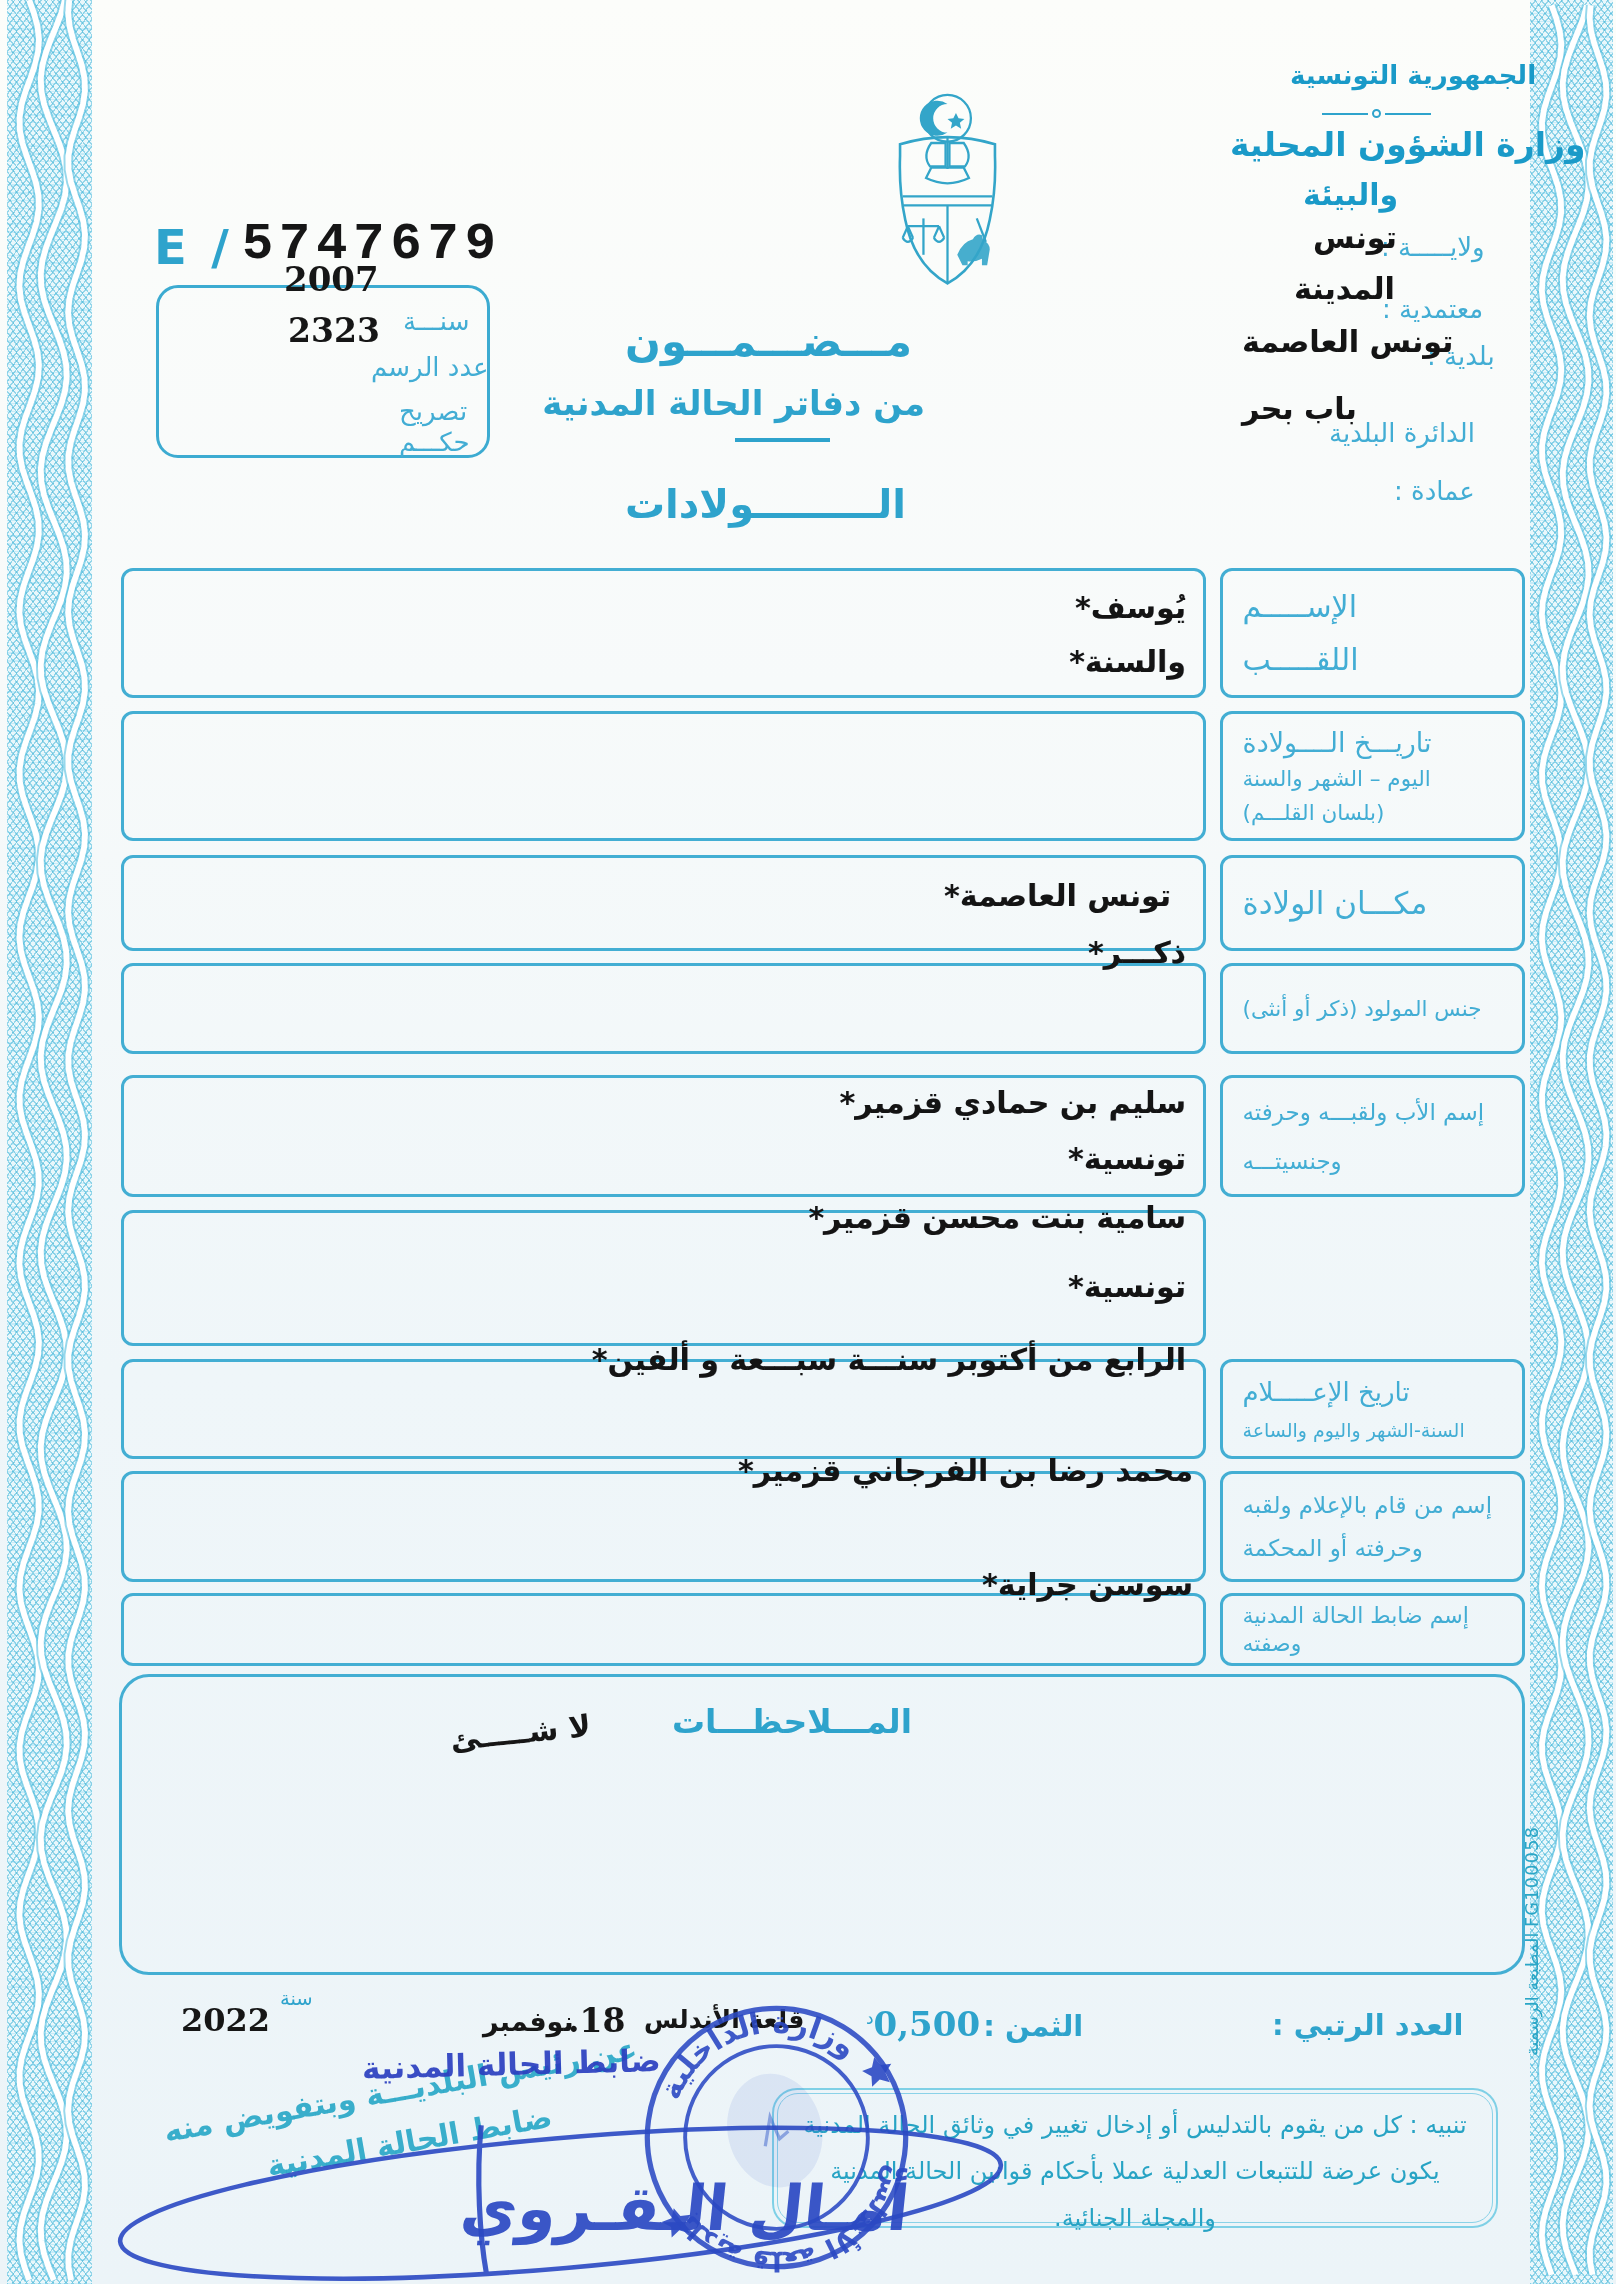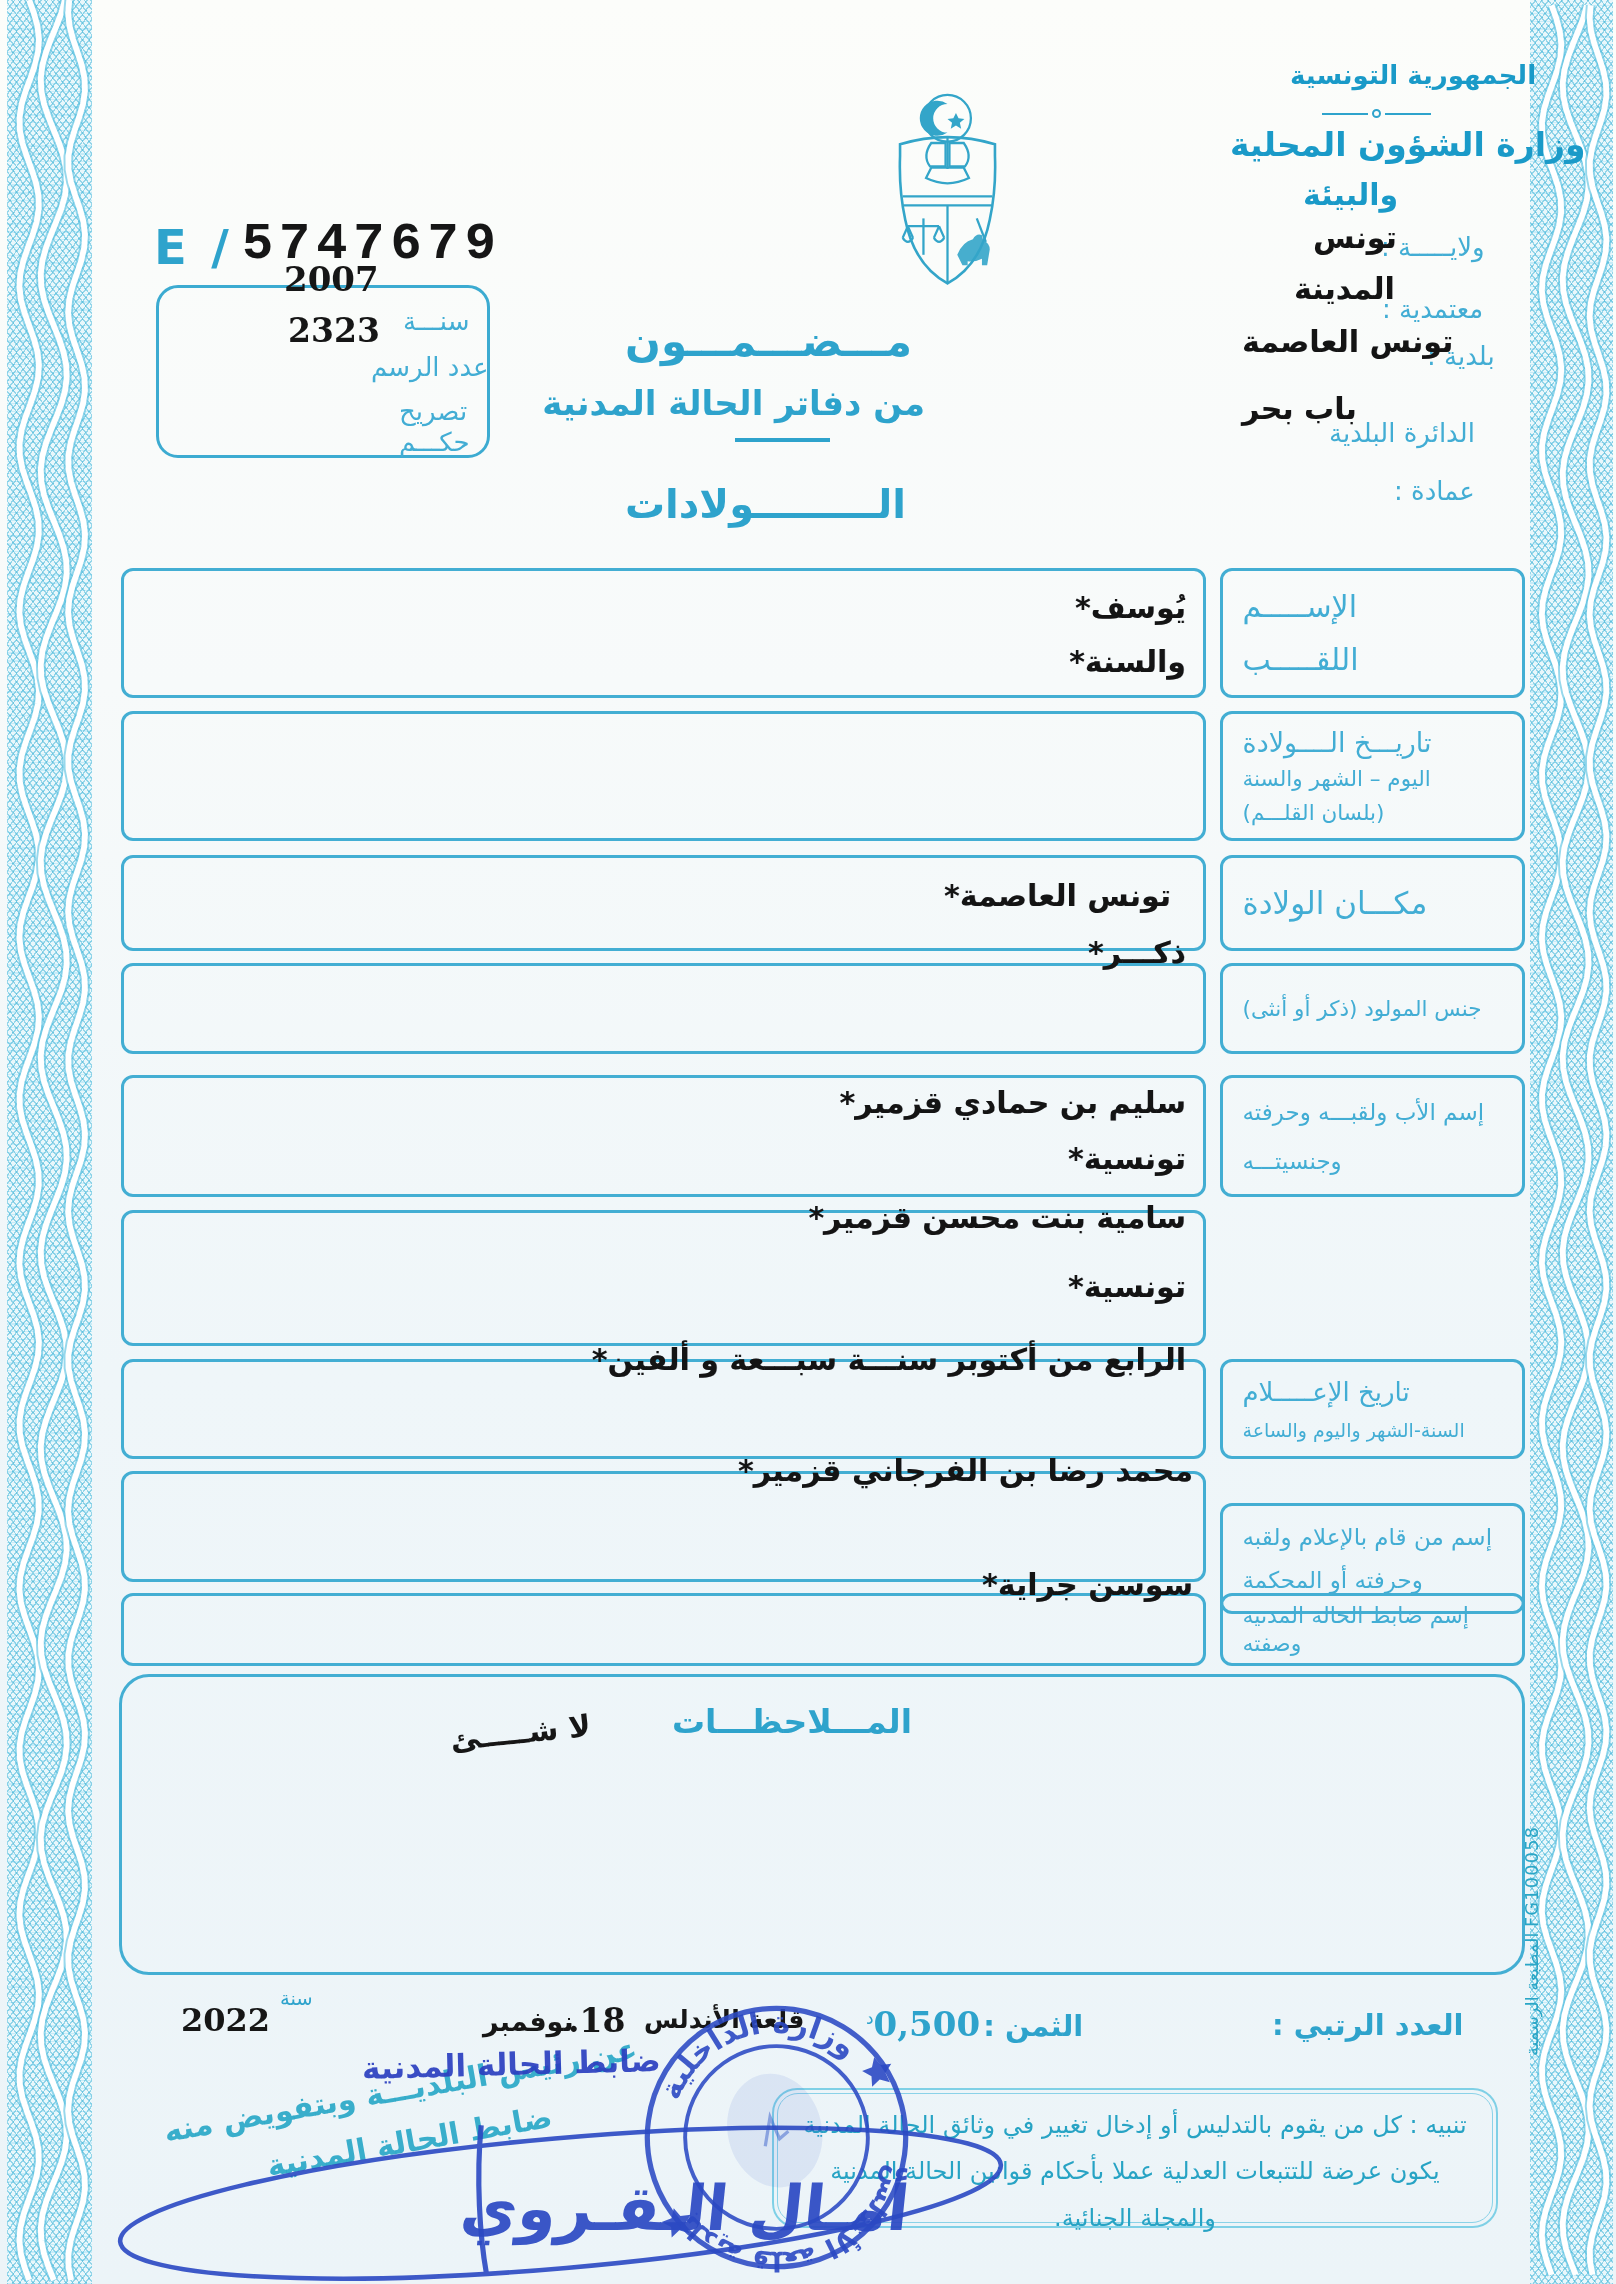--- a/index.html
+++ b/index.html
@@ -171,21 +171,21 @@
 
   <div class="box vbox" style="top:1210px;height:136px;"></div>
 
   <div class="box vbox" style="top:1359px;height:100px;"></div>
   <div class="box lbox" style="top:1359px;height:100px;">
     <span style="font-size:26px;">تاريخ الإعـــــلام</span>
     <span style="font-size:19px;">السنة-الشهر واليوم والساعة</span>
   </div>
 
   <div class="box vbox" style="top:1471px;height:111px;"></div>
-  <div class="box lbox" style="top:1471px;height:111px;font-size:23px;margin-top:32px;">
+  <div class="box lbox" style="top:1471px;height:111px;font-size:23px;">
     <span>إسم من قام بالإعلام ولقبه</span>
     <span>وحرفته أو المحكمة</span>
   </div>
 
   <div class="box vbox" style="top:1593px;height:73px;"></div>
   <div class="box lbox" style="top:1593px;height:73px;font-size:22px;padding:5.2px 19.5px;">
     <span>إسم ضابط الحالة المدنية</span>
     <span>وصفته</span>
   </div>
 

